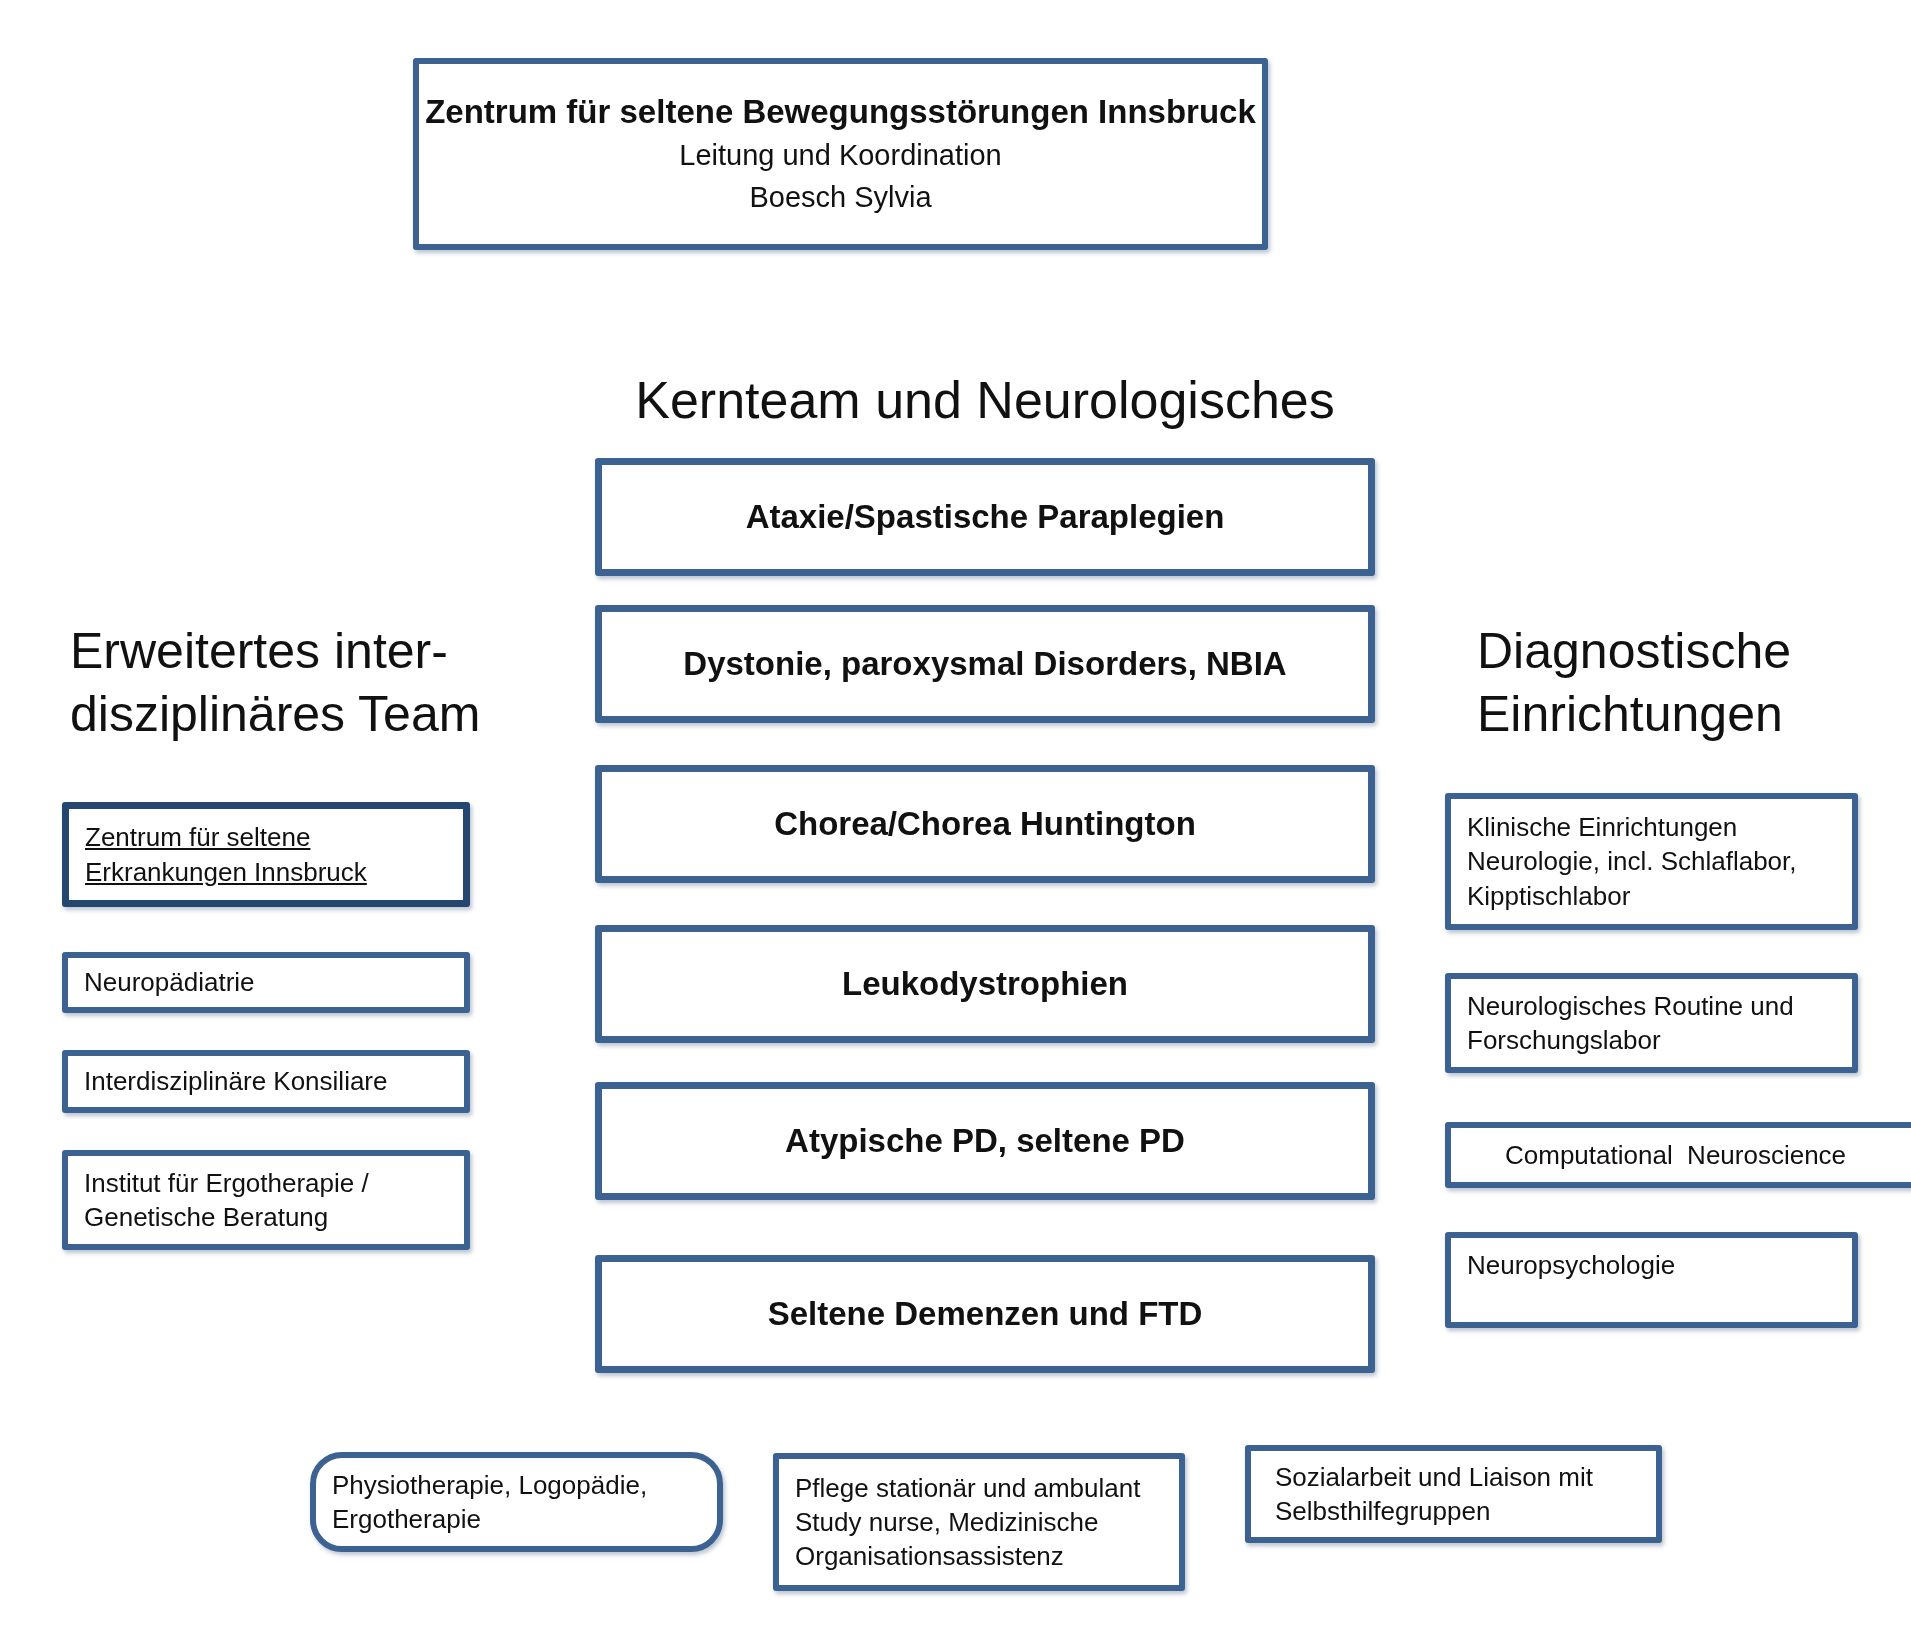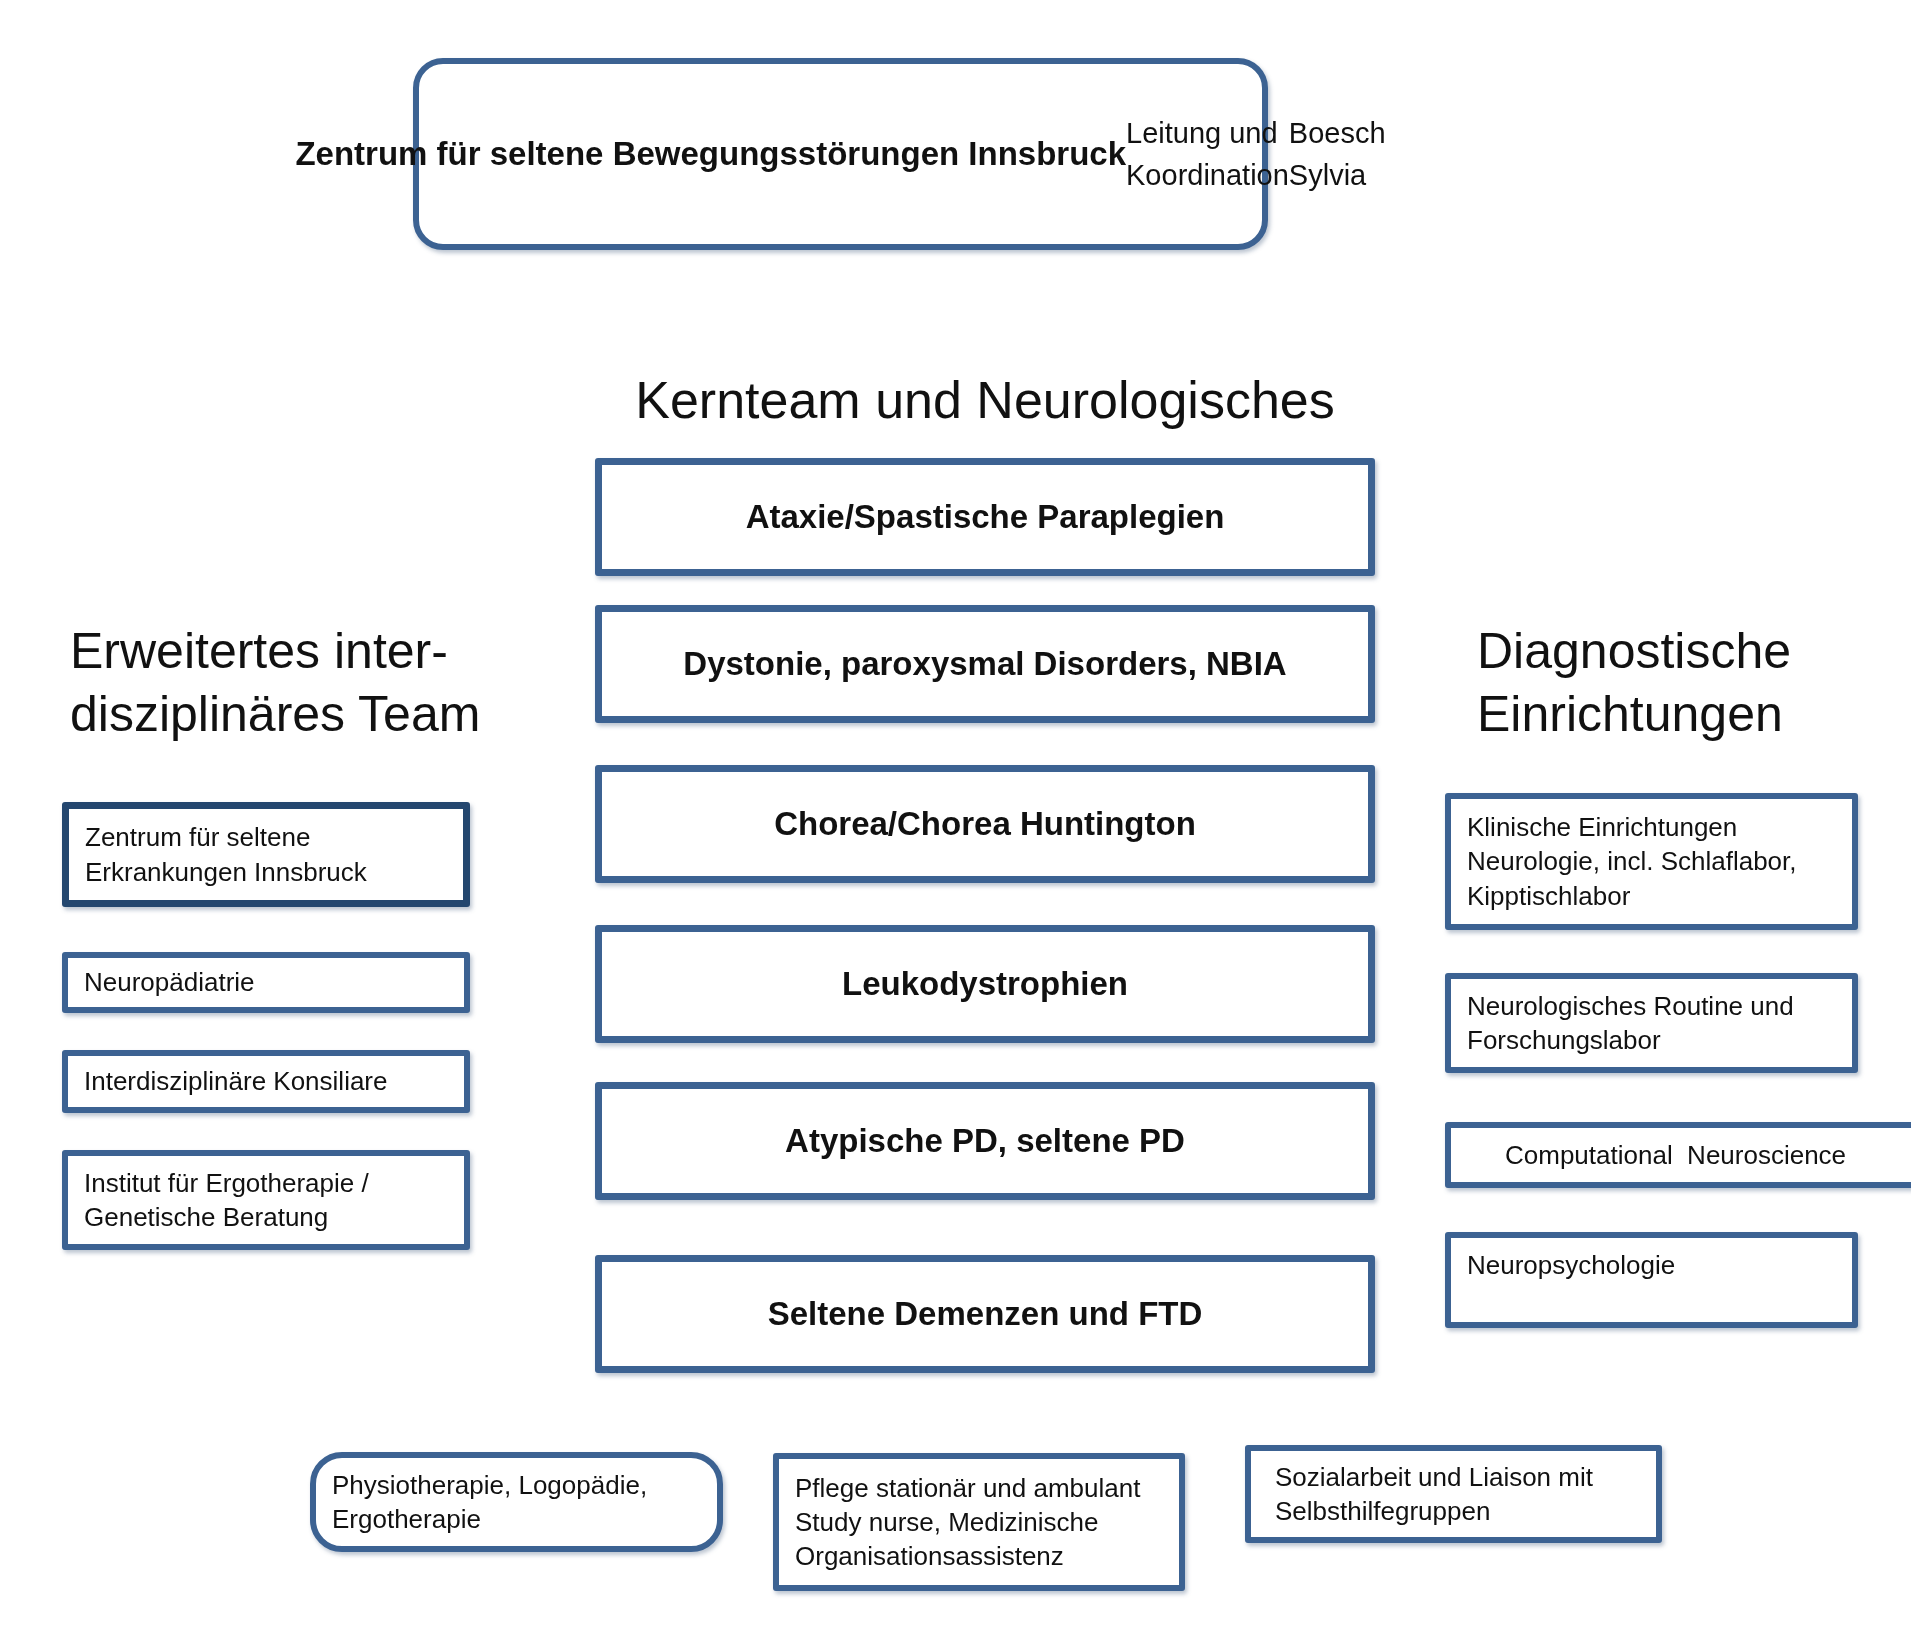--- a/index.html
+++ b/index.html
@@ -39,23 +39,23 @@
     padding:10px 16px;
   }
   .center-box{justify-content:center;border-width:7px;}
   .center-box .box-text{
     font-weight:bold;
     font-size:33px;
     text-align:center;
     padding:6px 14px;
   }
   .header-box{
+    flex-direction:column;
     justify-content:center;
     text-align:left;
-    border-radius:30px;
   }
   .header-title{
     font-weight:bold;
     font-size:33px;
     line-height:1.35;
     white-space:nowrap;
   }
   .header-sub{
     font-size:29px;
     line-height:1.45;
@@ -99,21 +99,21 @@
   <div class="abs framed center-box" style="left:595px;top:1082px;width:780px;height:118px;">
     <div class="box-text">Atypische PD, seltene PD</div>
   </div>
   <div class="abs framed center-box" style="left:595px;top:1255px;width:780px;height:118px;">
     <div class="box-text">Seltene Demenzen und FTD</div>
   </div>
 
   <div class="abs section-heading" style="left:70px;top:620px;width:440px;">Erweitertes inter-
 disziplinäres Team</div>
 
-  <div class="abs framed thick" style="left:62px;top:802px;width:408px;height:105px;">
+  <div class="abs framed thick" style="left:62px;top:802px;width:408px;height:105px;text-decoration:underline;">
     <div class="box-text">Zentrum für seltene
 Erkrankungen Innsbruck</div>
   </div>
   <div class="abs framed" style="left:62px;top:952px;width:408px;height:61px;">
     <div class="box-text">Neuropädiatrie</div>
   </div>
   <div class="abs framed" style="left:62px;top:1050px;width:408px;height:63px;">
     <div class="box-text">Interdisziplinäre Konsiliare</div>
   </div>
   <div class="abs framed" style="left:62px;top:1150px;width:408px;height:100px;">

